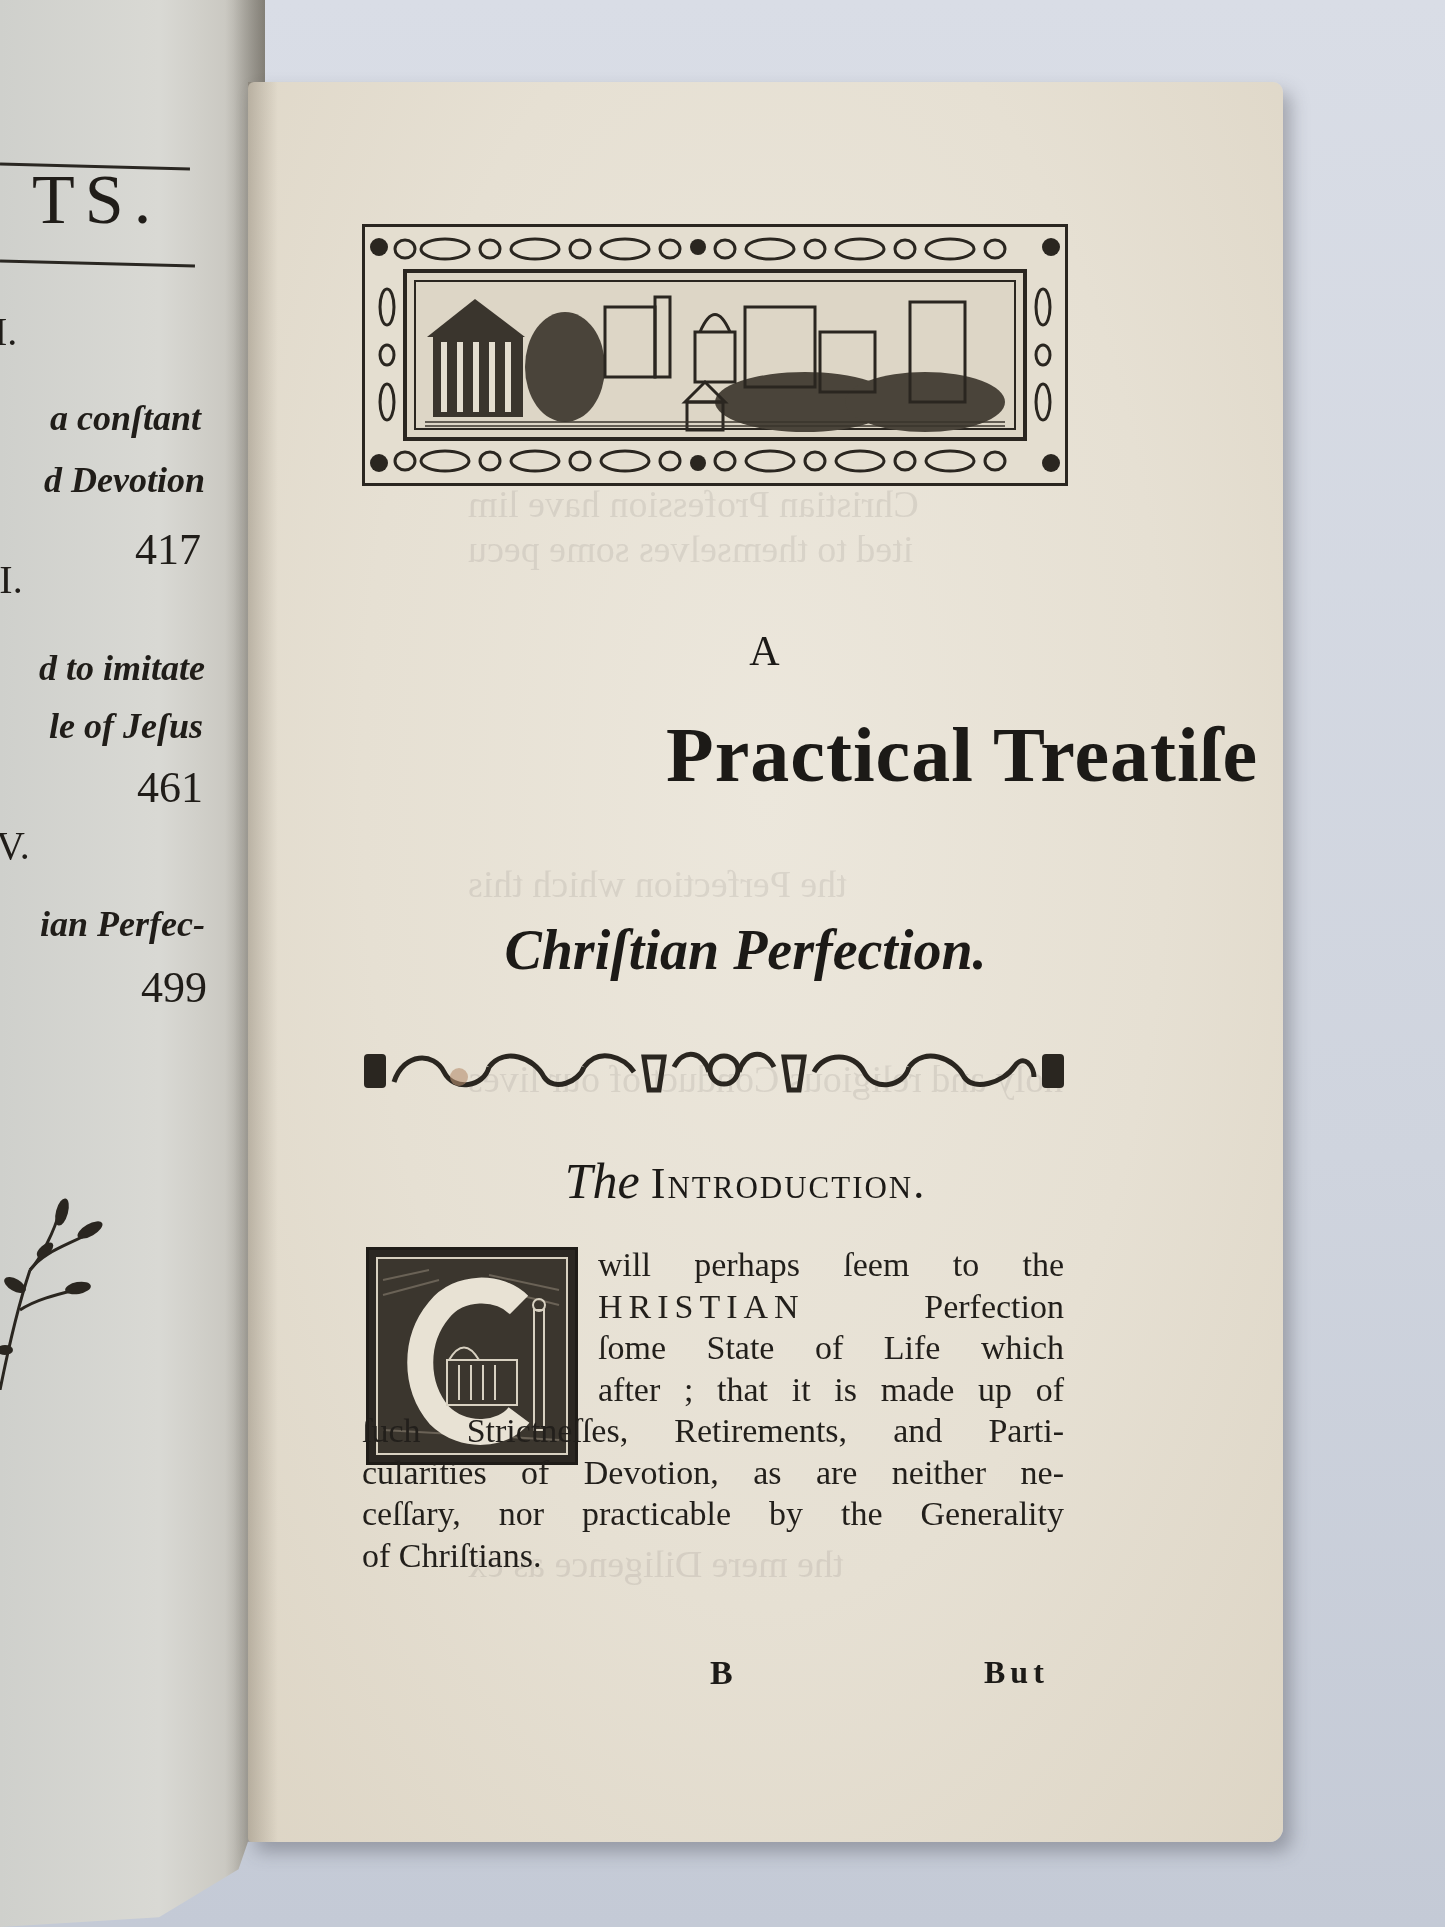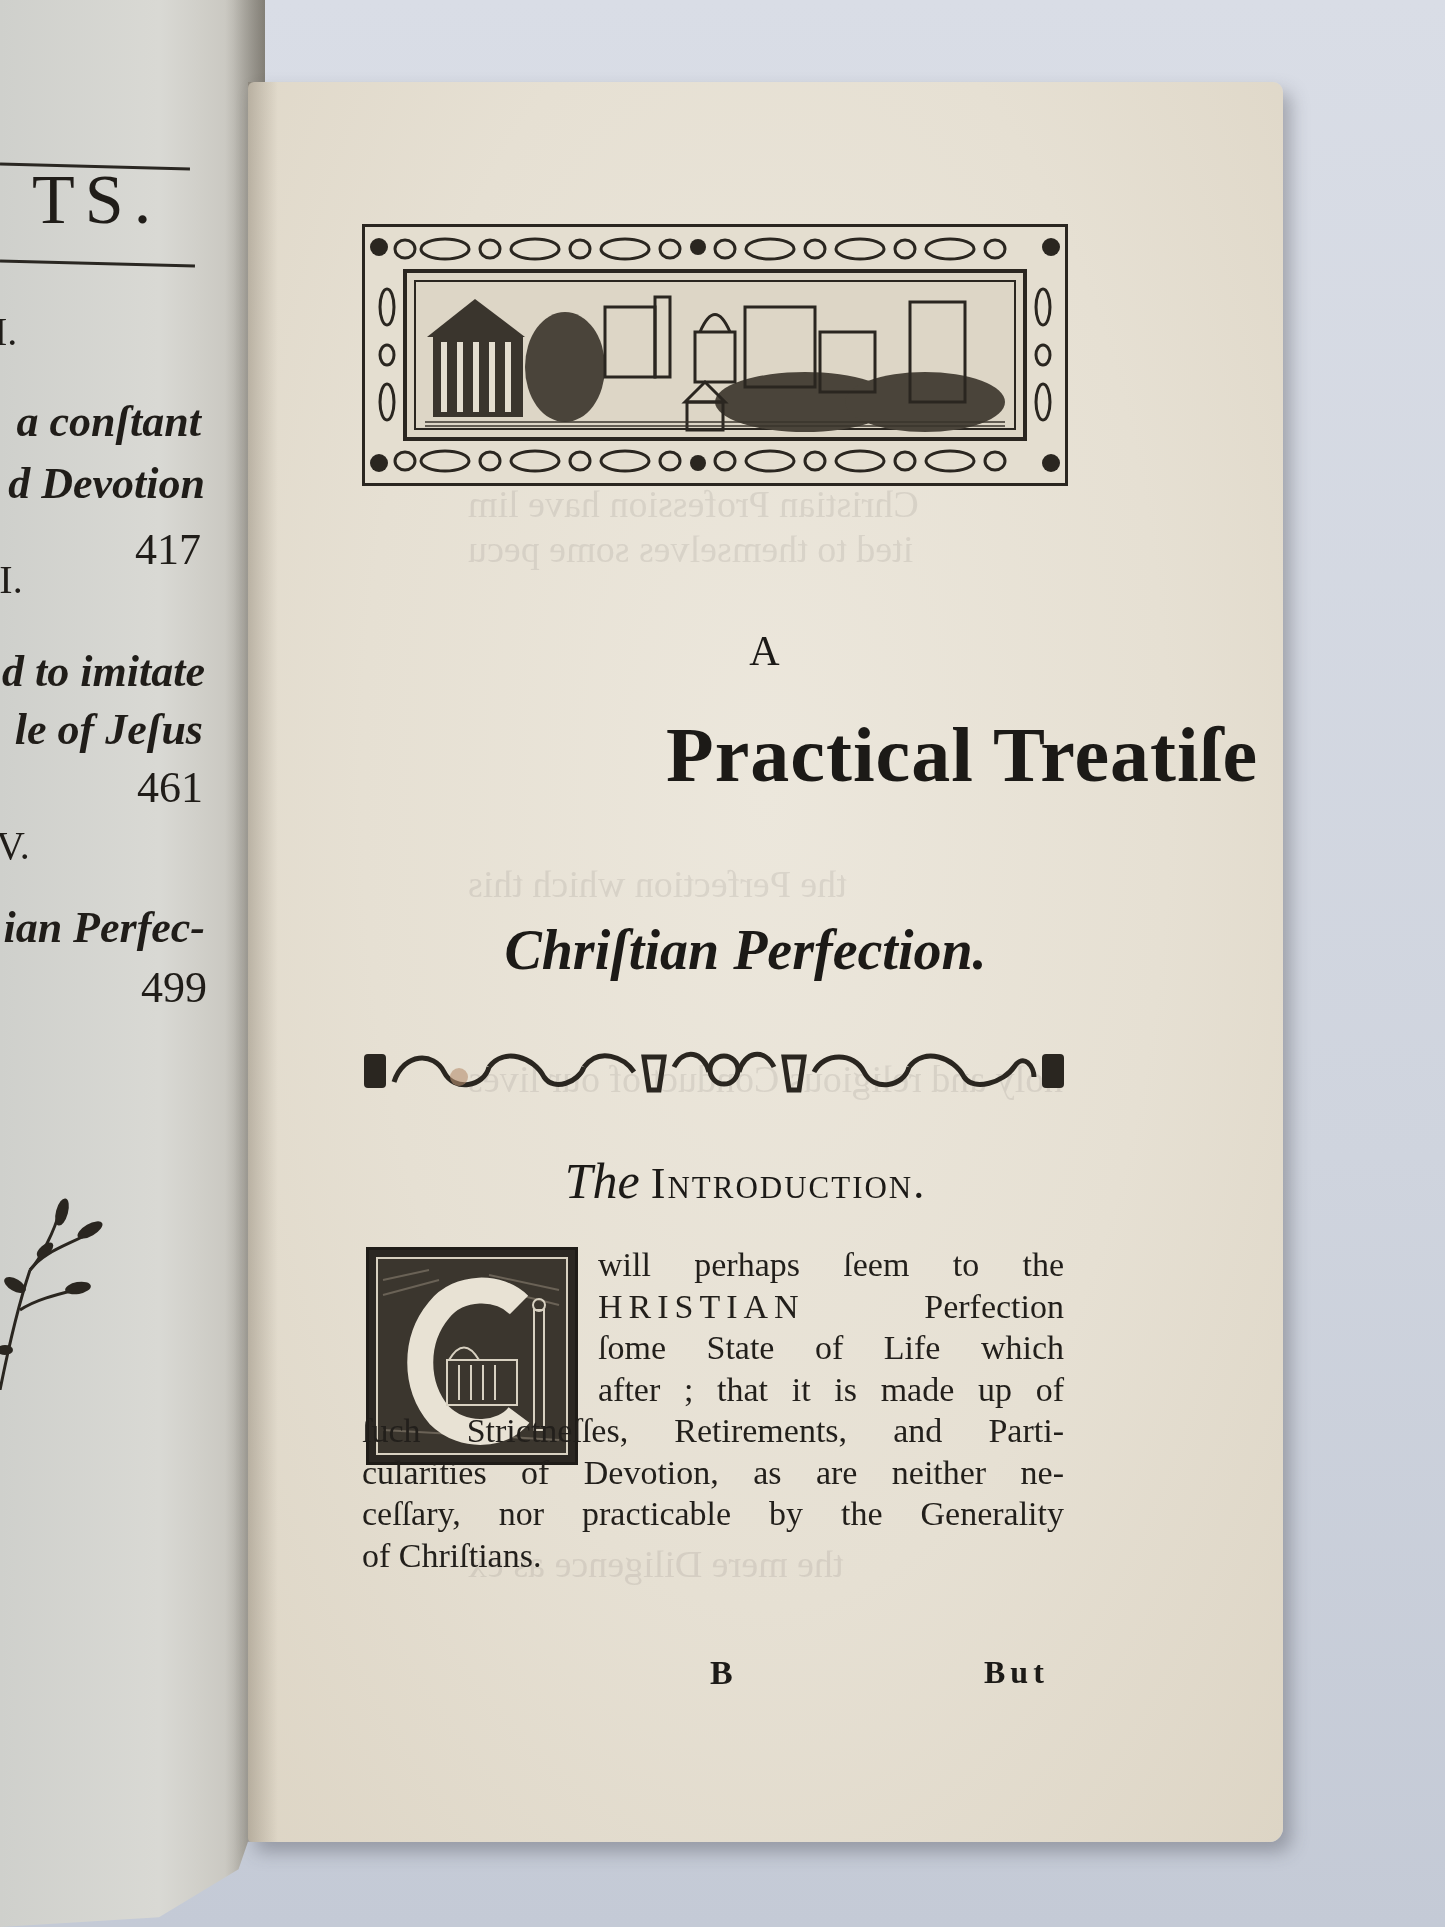--- a/index.html
+++ b/index.html
@@ -14,21 +14,21 @@
     position:absolute; left:0; top:0; width:265px; height:1927px;
     background: linear-gradient(90deg, #cfd0cc 0%, #d9d9d4 60%, #c9c7c0 88%, #a8a59d 100%);
     border-bottom-right-radius: 80px 40px;
     clip-path: polygon(0 0, 100% 0, 100% 93%, 90% 97%, 60% 99.5%, 0 100%);
   }
   .left-page .spine-shadow {
     position:absolute; right:0; top:0; width:40px; height:100%;
     background: linear-gradient(90deg, rgba(0,0,0,0) 0%, rgba(60,55,45,0.35) 100%);
   }
   .lp-rule { position:absolute; left:0; height:3px; background:#2a2722; }
-  .lp-text { position:absolute; font-size:44px; line-height:1; white-space:nowrap; color:#201d19; }
+  .lp-text { position:absolute; font-size:36px; line-height:1; white-space:nowrap; color:#201d19; }
   .lp-ital { font-style:italic; font-weight:bold; }
   .lp-head { font-size:70px; letter-spacing:10px; }
   .lp-rn { font-size:40px; }
   .lp-num { font-size:44px; text-align:right; }
   .fleuron {
     position:absolute; left:0; top:1190px; width:110px; height:200px;
   }
 
   
   .right-page {

